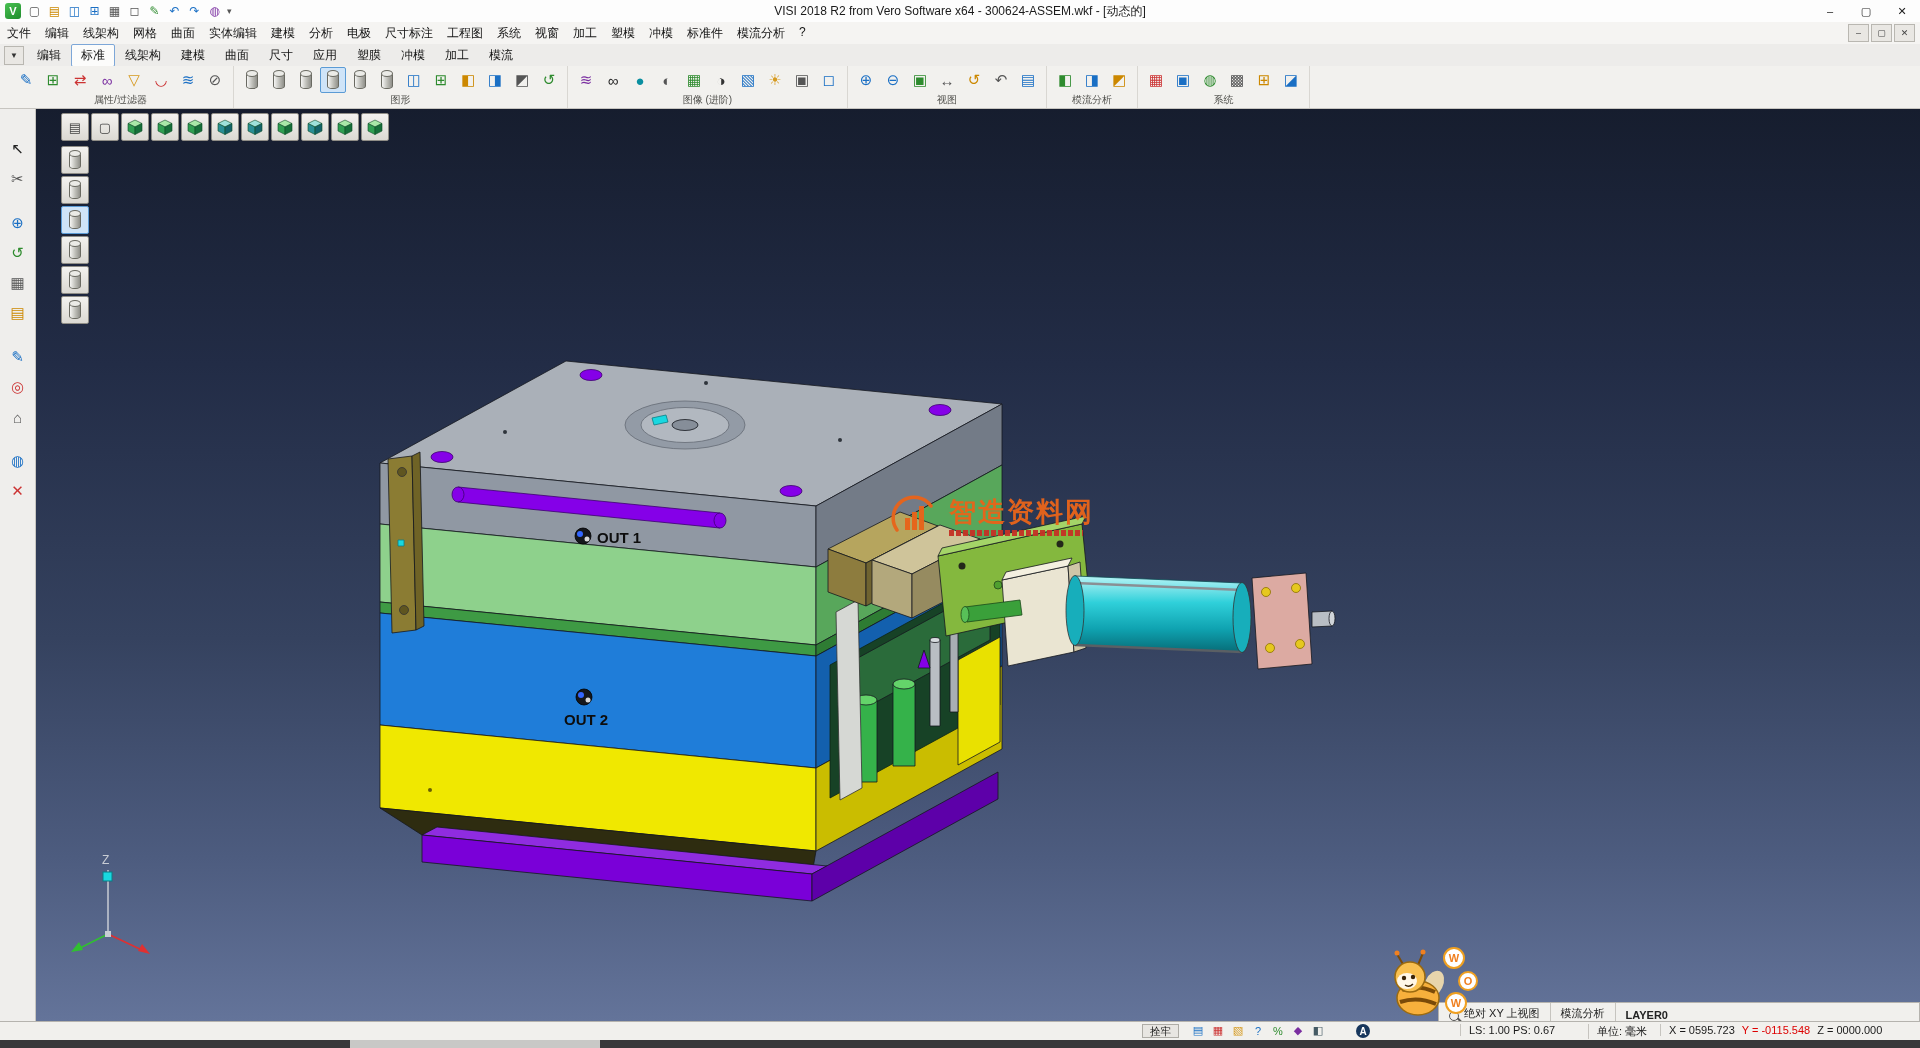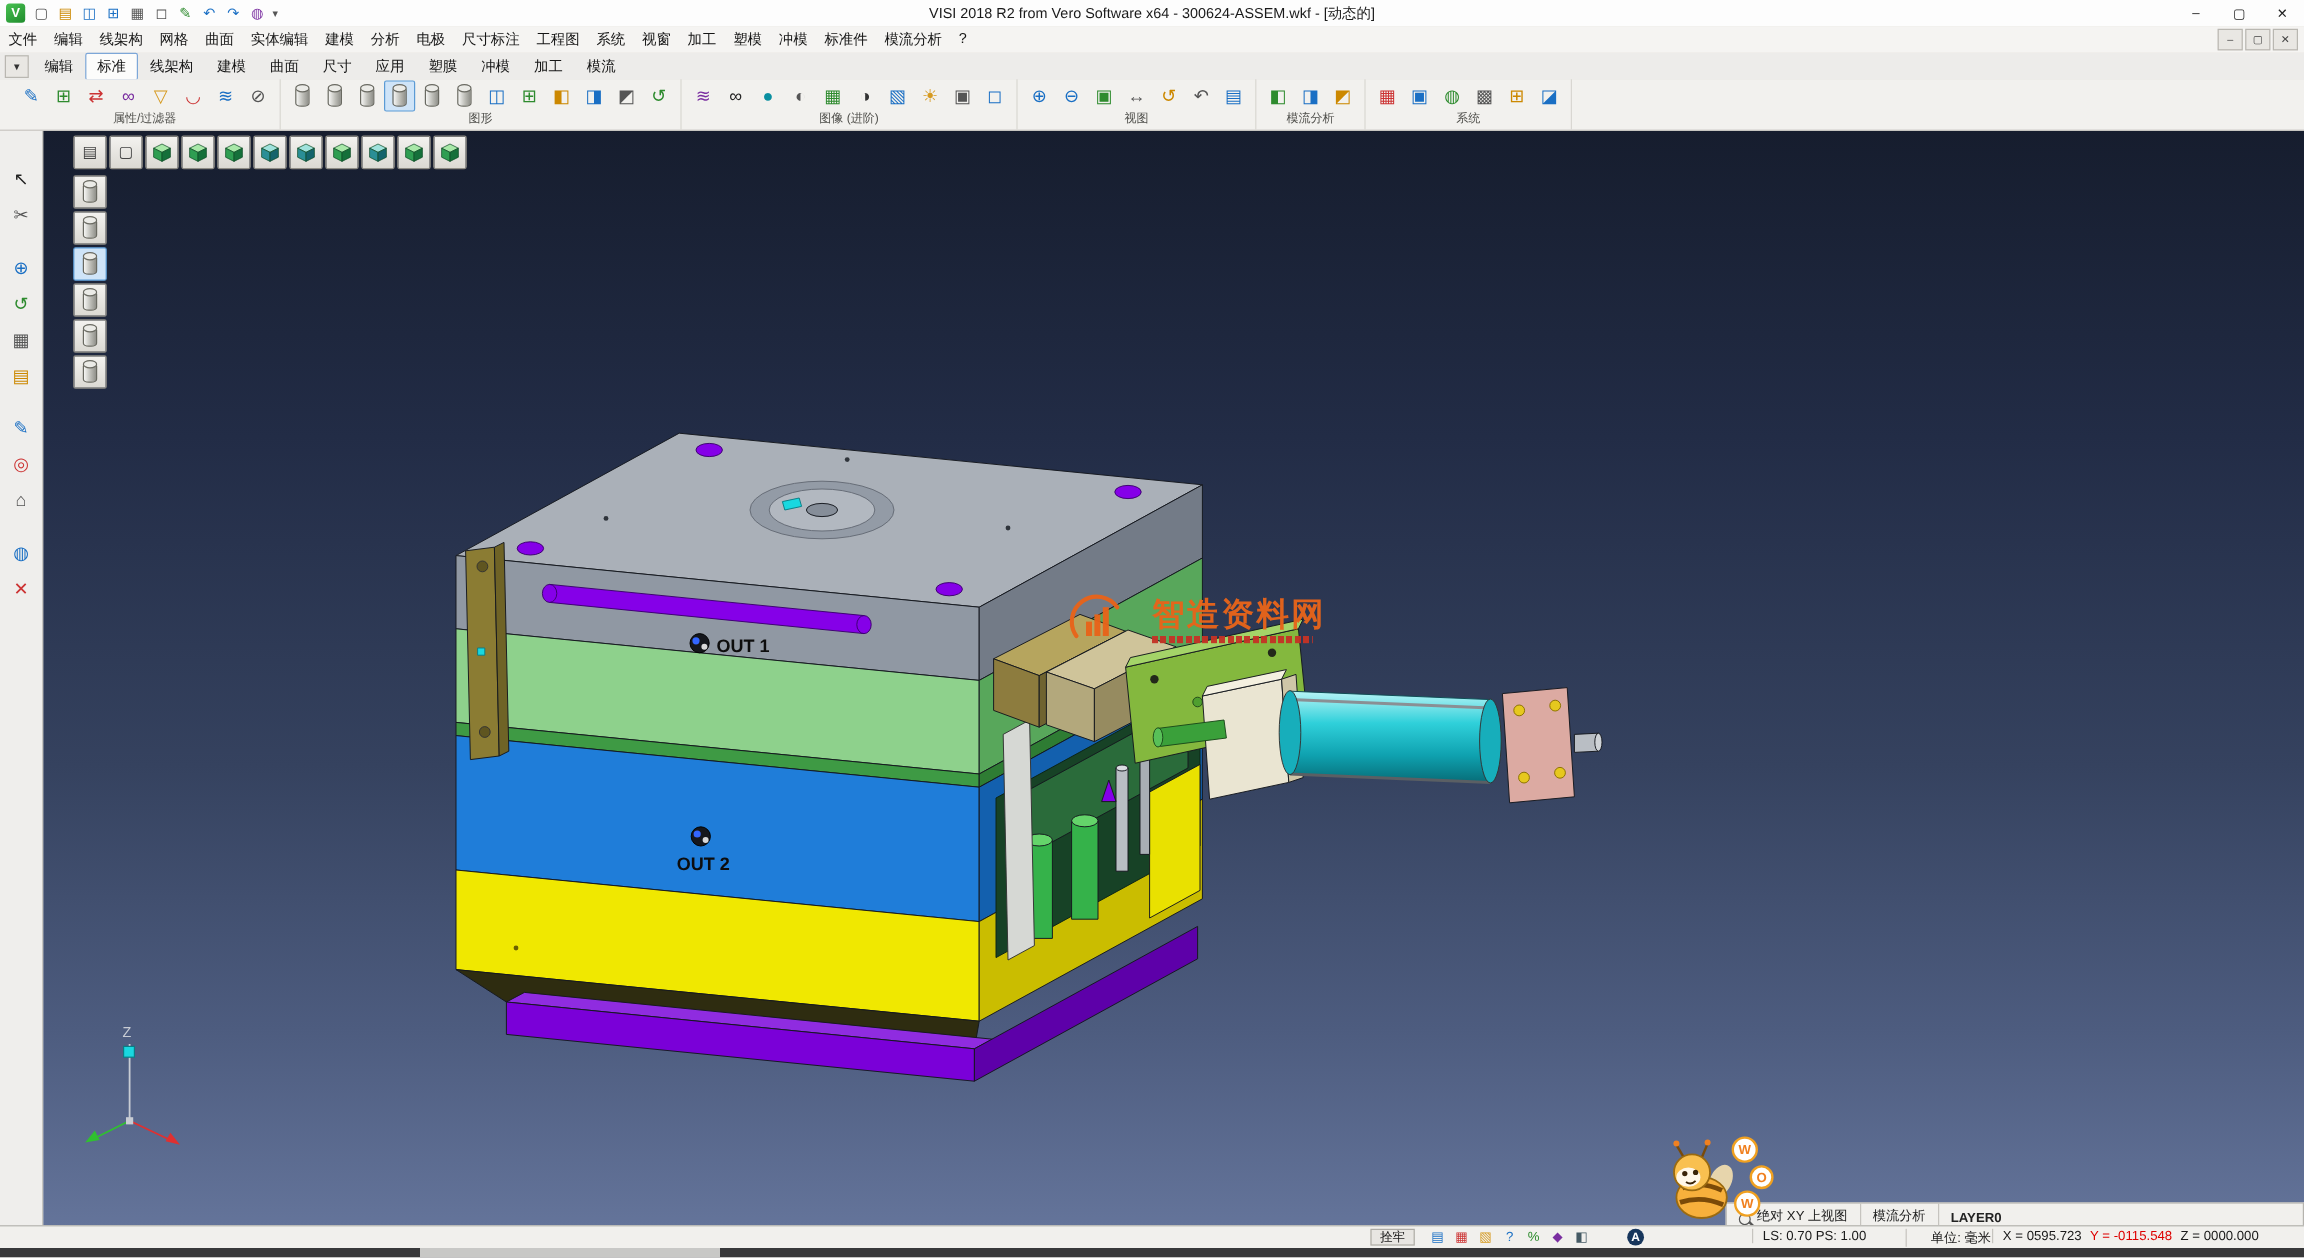--- a/index.html
+++ b/index.html
@@ -74,21 +74,21 @@
   .f-left{fill:#2f9e52;stroke:#0e4d26;stroke-width:.6}
   .f-right{fill:#15703a;stroke:#0e4d26;stroke-width:.6}
   .vr-btn.teal .f-top{fill:#9fe2dc}.vr-btn.teal .f-left{fill:#2a8f96}.vr-btn.teal .f-right{fill:#14646c}
 
   .floatstrip{position:absolute;left:26px;top:38px;display:flex;flex-direction:column;gap:2px;z-index:6}
   .fs-btn{width:26px;height:26px;background:linear-gradient(#f3f2ef,#dbd9d3);border:1px solid #8f8d86;
           border-radius:2px;display:flex;align-items:center;justify-content:center}
   .fs-btn.active{background:var(--selection-bg,#cfe4f8);border-color:var(--accent-blue,#5b9bd5)}
 
   
-  .watermark{position:absolute;left:856px;top:386px;display:flex;align-items:center;gap:23px;z-index:6;opacity:.96}
+  .watermark{position:absolute;left:856px;top:386px;display:flex;align-items:center;gap:12px;z-index:6;opacity:.96}
   .wm-text{font-size:27px;font-weight:bold;color:var(--watermark-orange,#e8641a);letter-spacing:2px;line-height:1}
   .wm-sub{width:134px;height:6px;margin-top:4px;
           background:repeating-linear-gradient(90deg,#c43326 0 5px,transparent 5px 7px)}
 
   
   .mascot{position:absolute;left:1345px;top:836px;width:102px;height:78px;z-index:8}
 
   
   .viewbar{position:absolute;right:0;bottom:0;width:480px;height:18px;background:#f1f0ed;
            border:1px solid #b5b3ae;display:flex;align-items:center;font-size:11px;color:#222;z-index:7}
@@ -102,21 +102,21 @@
   .statusbar{position:absolute;left:0;bottom:8px;right:0;height:18px;background:#f1f0ed;
              border-top:1px solid #b5b3ae;z-index:30;font-size:11px;color:#1a1a1a}
   .st-lock{position:absolute;left:1142px;top:2px;padding:0 7px;height:12px;line-height:12px;
            border:1px solid #aeaca6;background:#e8e6e2;font-size:10.5px}
   .st-icons{position:absolute;left:1190px;top:1px;display:flex;gap:4px}
   .st-icon{width:16px;height:15px;display:flex;align-items:center;justify-content:center;font-size:11px}
   .st-badge{position:absolute;left:1356px;top:2px;width:14px;height:14px;border-radius:50%;
             background:#17365c;color:#fff;font-size:10px;font-weight:bold;display:flex;
             align-items:center;justify-content:center}
   .st-lsps{position:absolute;left:1460px;top:2px;border-left:1px solid #c6c4bf;padding-left:8px}
-  .st-units{position:absolute;left:1588px;top:2px;border-left:1px solid #c6c4bf;padding-left:20px}
+  .st-units{position:absolute;left:1588px;top:2px;border-left:1px solid #c6c4bf;padding-left:8px}
   .st-coords{position:absolute;left:1660px;top:2px;border-left:1px solid #c6c4bf;padding-left:8px;
              display:flex;gap:7px;white-space:nowrap}
   .st-y{color:var(--status-red,#dd0000)}
 
   .bottomstrip{position:absolute;left:0;bottom:0;right:0;height:8px;background:#38383a;z-index:30}
   .bs-light{position:absolute;left:350px;width:250px;top:0;bottom:0;background:#c8c8c6}
 </style>
 </head>
 <body>
 
@@ -770,21 +770,21 @@
         <span class="glyph" style="color: rgb(46, 139, 46);">%</span>
       </span>
       <span class="st-icon">
         <span class="glyph" style="color: rgb(122, 46, 160);">◆</span>
       </span>
       <span class="st-icon">
         <span class="glyph" style="color: rgb(69, 90, 100);">◧</span>
       </span>
   </div>
   <span class="st-badge">A</span>
-  <span class="st-lsps">LS: 0.70 PS: 1.00</span>
+  <span class="st-lsps">LS: 1.00 PS: 0.67</span>
   <span class="st-units">单位: 毫米</span>
   <span class="st-coords">
     <span class="st-x">X = 0595.723</span>
     <span class="st-y">Y = -0115.548</span>
     <span class="st-z">Z = 0000.000</span>
   </span>
 </div>
 
 <div class="bottomstrip">
   <span class="bs-light"></span>

